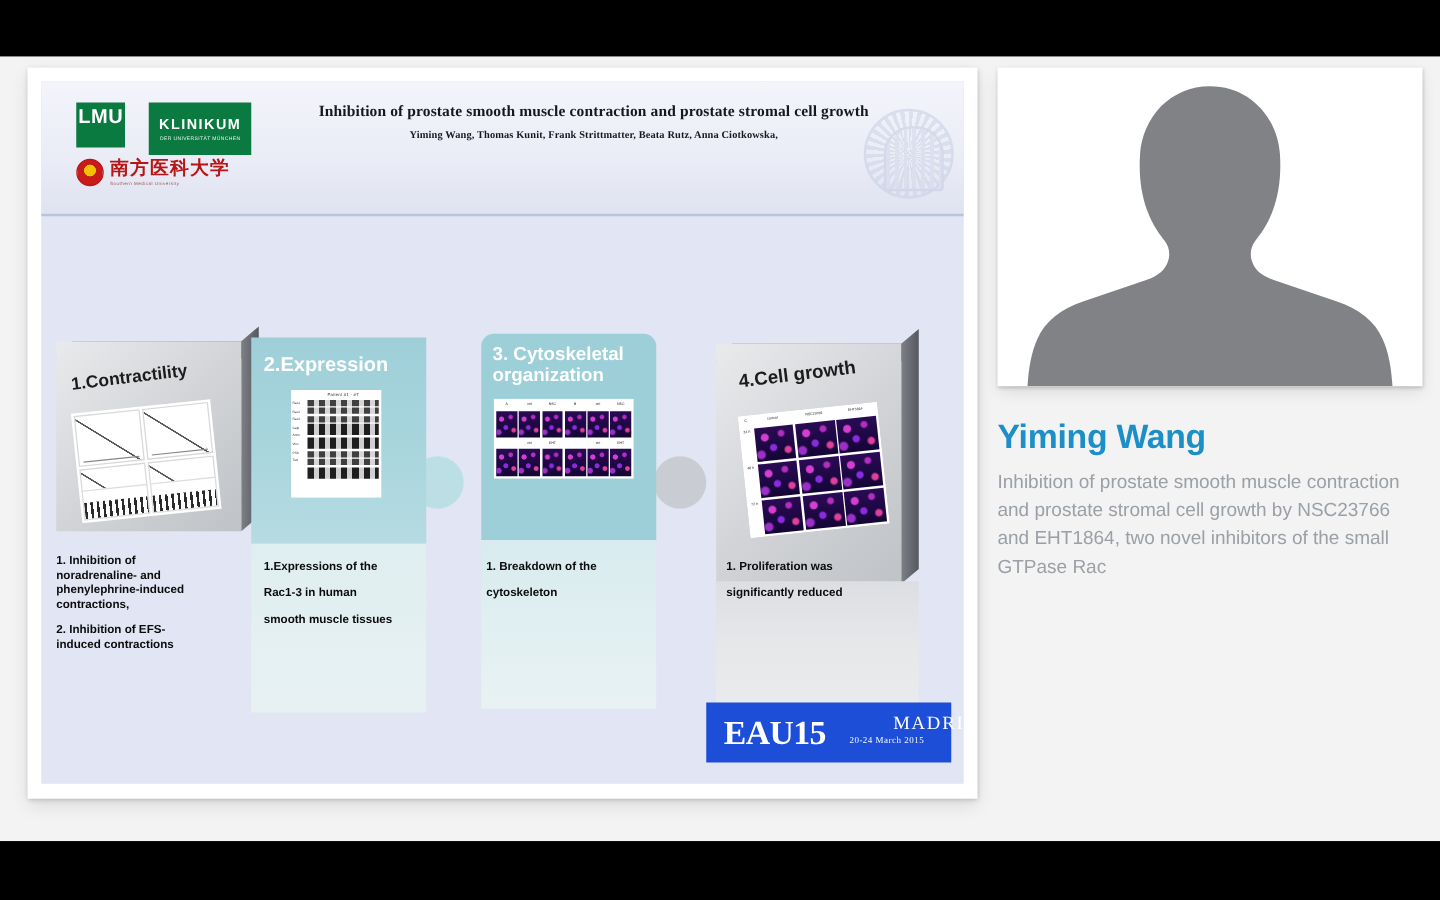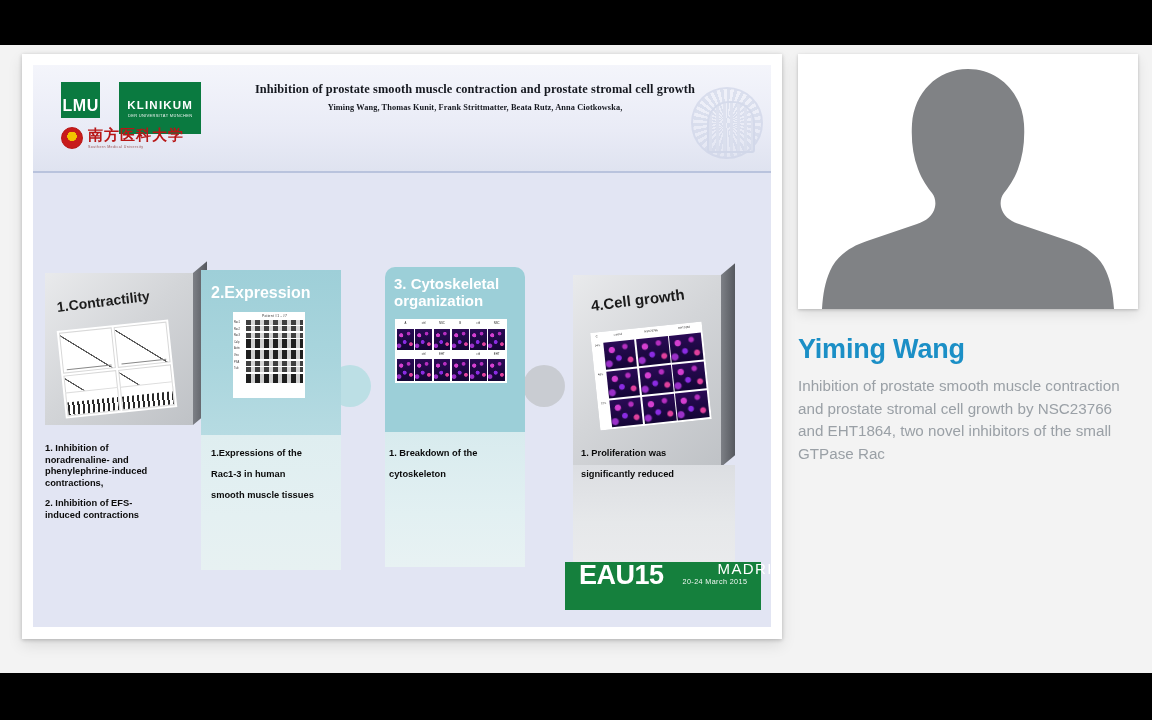--- a/index.html
+++ b/index.html
@@ -42,24 +42,24 @@
     position: absolute; left: 0; top: 0; width: 738px; height: 108px;
     background: linear-gradient(#f4f5fb 0%, #e9ebf6 62%, #dfe3f0 100%);
     border-bottom: 2px solid #b9c3dd;
   }
   .logo-block { position: absolute; left: 28px; top: 17px; width: 140px; }
   .lmu-row { display: flex; height: 36px; }
   .lmu-box {
     background: #0a7a40; width: 40px; height: 36px;
     display: flex; align-items: flex-end; justify-content: center;
     color: #fff; font-weight: bold; font-size: 16px; letter-spacing: .5px;
-    padding-bottom: 3px;
+    padding-bottom: 15px;
   }
   .klinikum-box {
-    background: #0a7a40; margin-left: 19px; width: 83px; height: 52px;
+    background: #0a7a40; margin-left: 19px; width: 83px; height: 42px;
     display: flex; flex-direction: column; align-items: center; justify-content: center;
     color: #fff;
   }
   .klinikum-box .k1 { font-size: 11.5px; font-weight: bold; letter-spacing: 1.2px; line-height: 12px; }
   .klinikum-box .k2 { font-size: 4px; letter-spacing: .3px; margin-top: 2px; opacity: .92; }
   .smu-row { display: flex; align-items: center; margin-top: 5px; height: 30px; }
   .smu-seal {
     width: 22px; height: 22px; border-radius: 50%;
     background: radial-gradient(circle at 50% 42%, #f2c200 0 30%, #c81b1b 32% 100%);
     border: 1.5px solid #b81616; flex: none;
@@ -171,22 +171,22 @@
       radial-gradient(circle at 45% 62%, #8a2be2 0 10%, transparent 14%),
       radial-gradient(circle at 82% 72%, #e0409c 0 7%, transparent 11%),
       radial-gradient(circle at 12% 80%, #9b30c9 0 8%, transparent 12%),
       linear-gradient(#2a0b55, #140536);
   }
   .fhdr { font-size: 2.8px; color: #222; text-align: center; line-height: 4px; }
 
   
   .eau {
     position: absolute; right: 10px; bottom: 17px;
-    width: 196px; height: 48px; background: #15803d;
-    display: flex; z-index: 6;
+    width: 196px; height: 48px; background: #1d4ed8;
+    display: flex; align-items: center; z-index: 6; font-family: Liberation Serif, serif;
   }
   .eau-left {
     color: #fff; font-weight: bold; font-size: 27px; letter-spacing: -.5px;
     padding-left: 14px; line-height: 27px;
   }
   .eau-div { width: 1.5px; height: 30px; background: rgba(255,255,255,.85); margin: 0 9px 0 10px; }
   .eau-right { color: #fff; line-height: 13px; }
   .eau-city { font-size: 15px; letter-spacing: 1.4px; margin-left: 35px; }
   .eau-date { font-size: 7.2px; letter-spacing: .4px; opacity: .95; }
 

